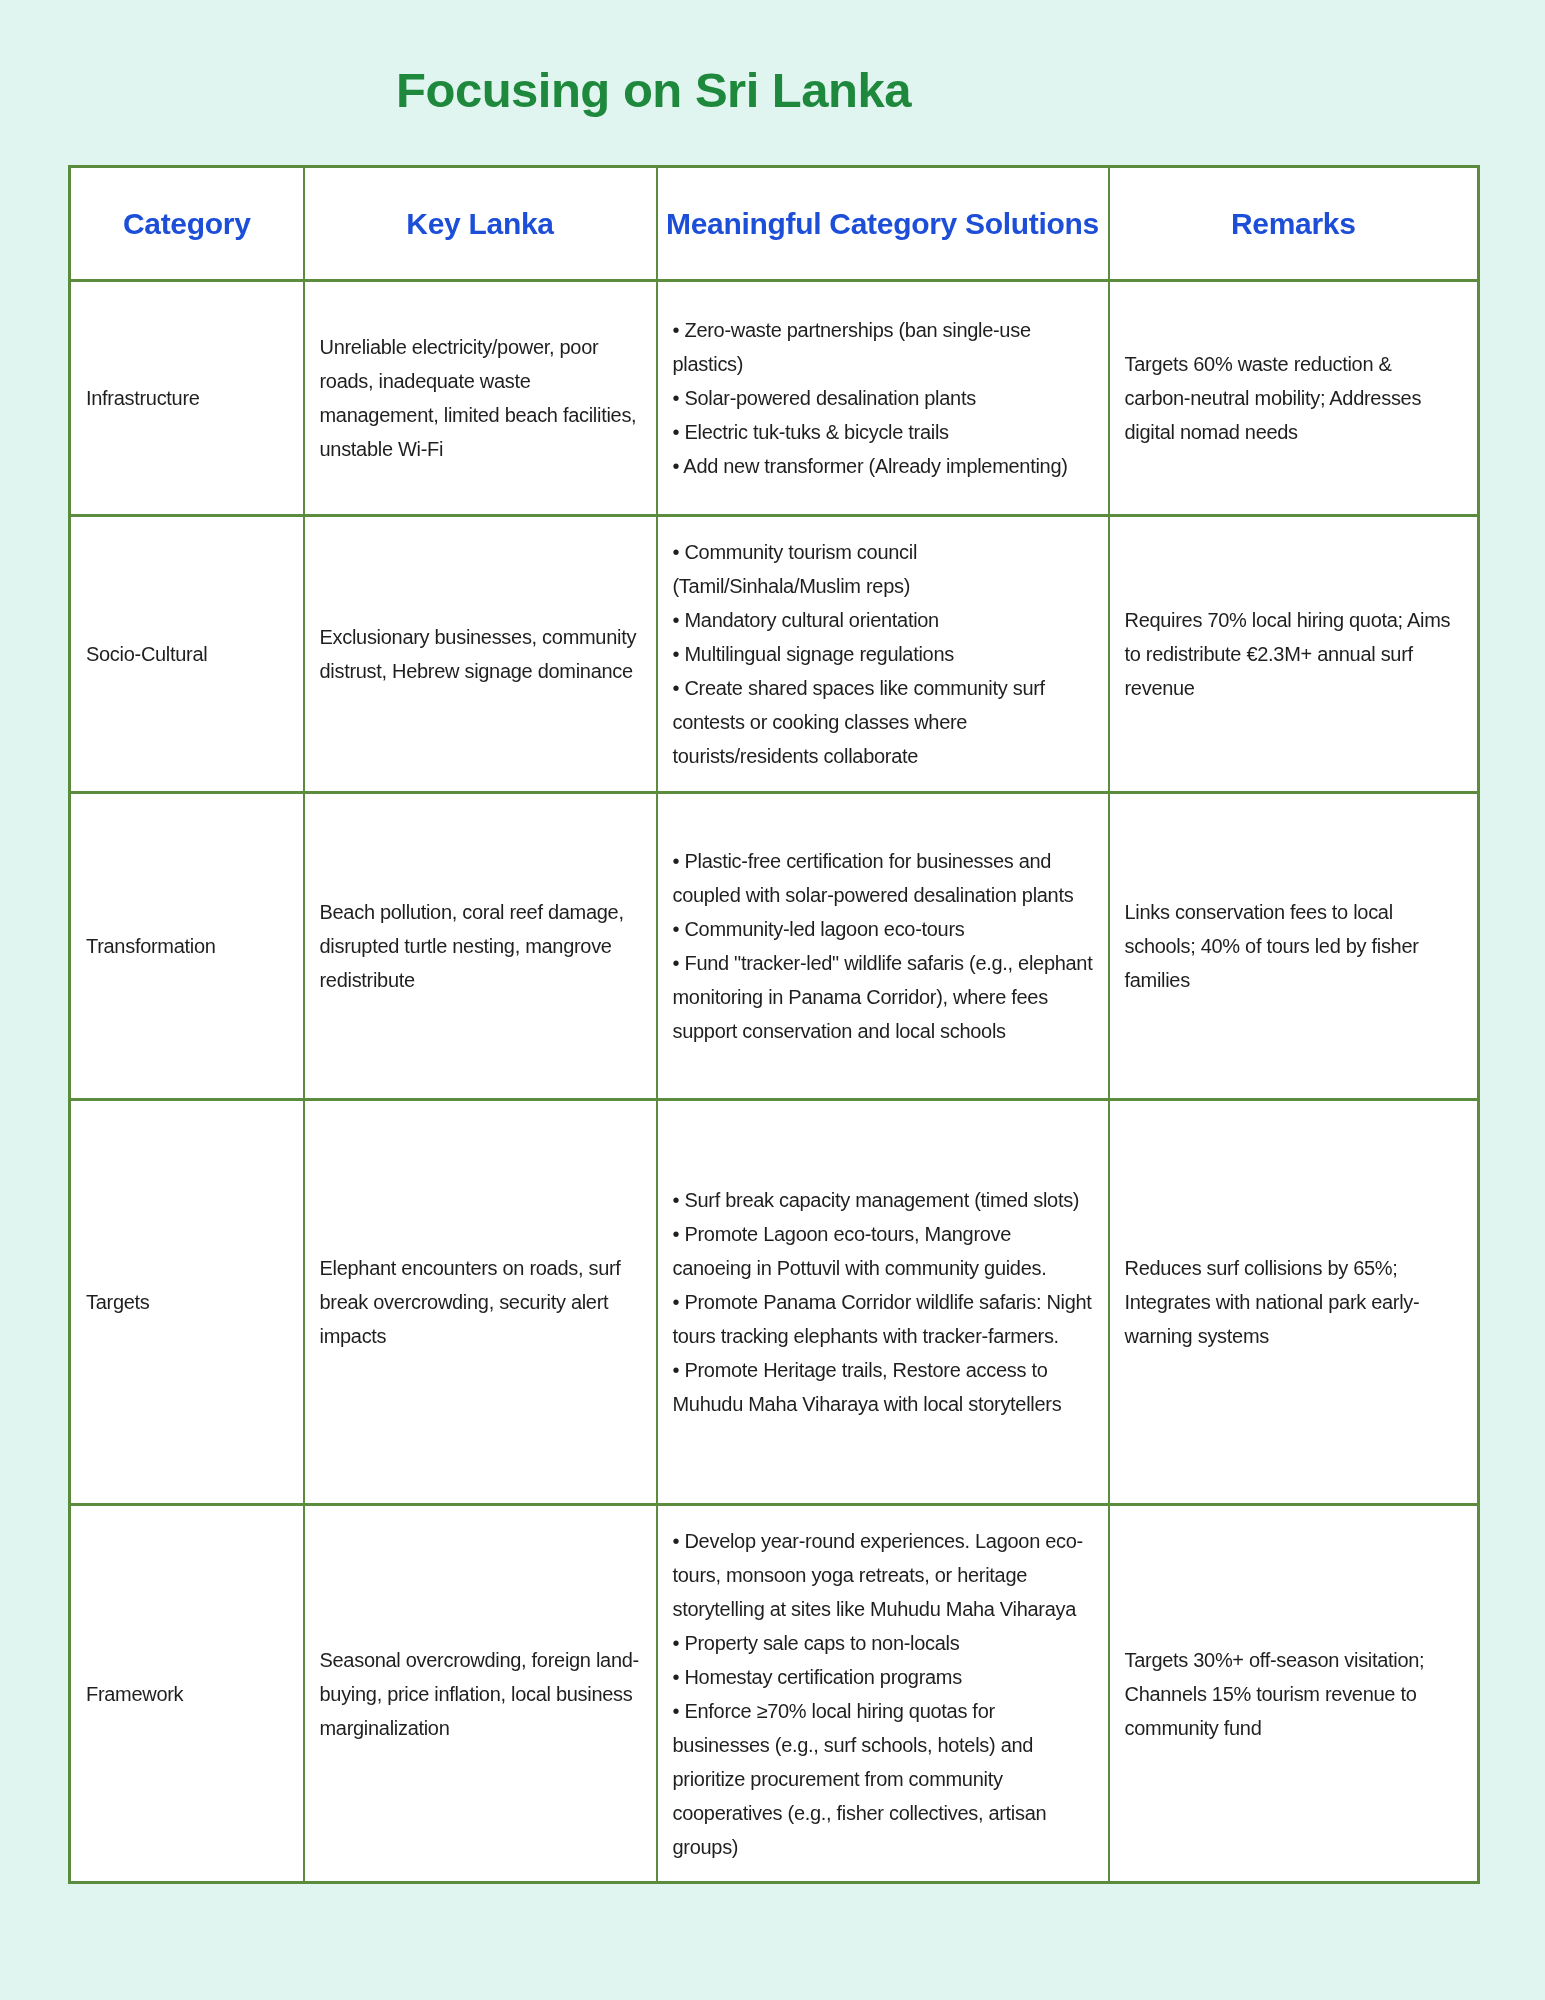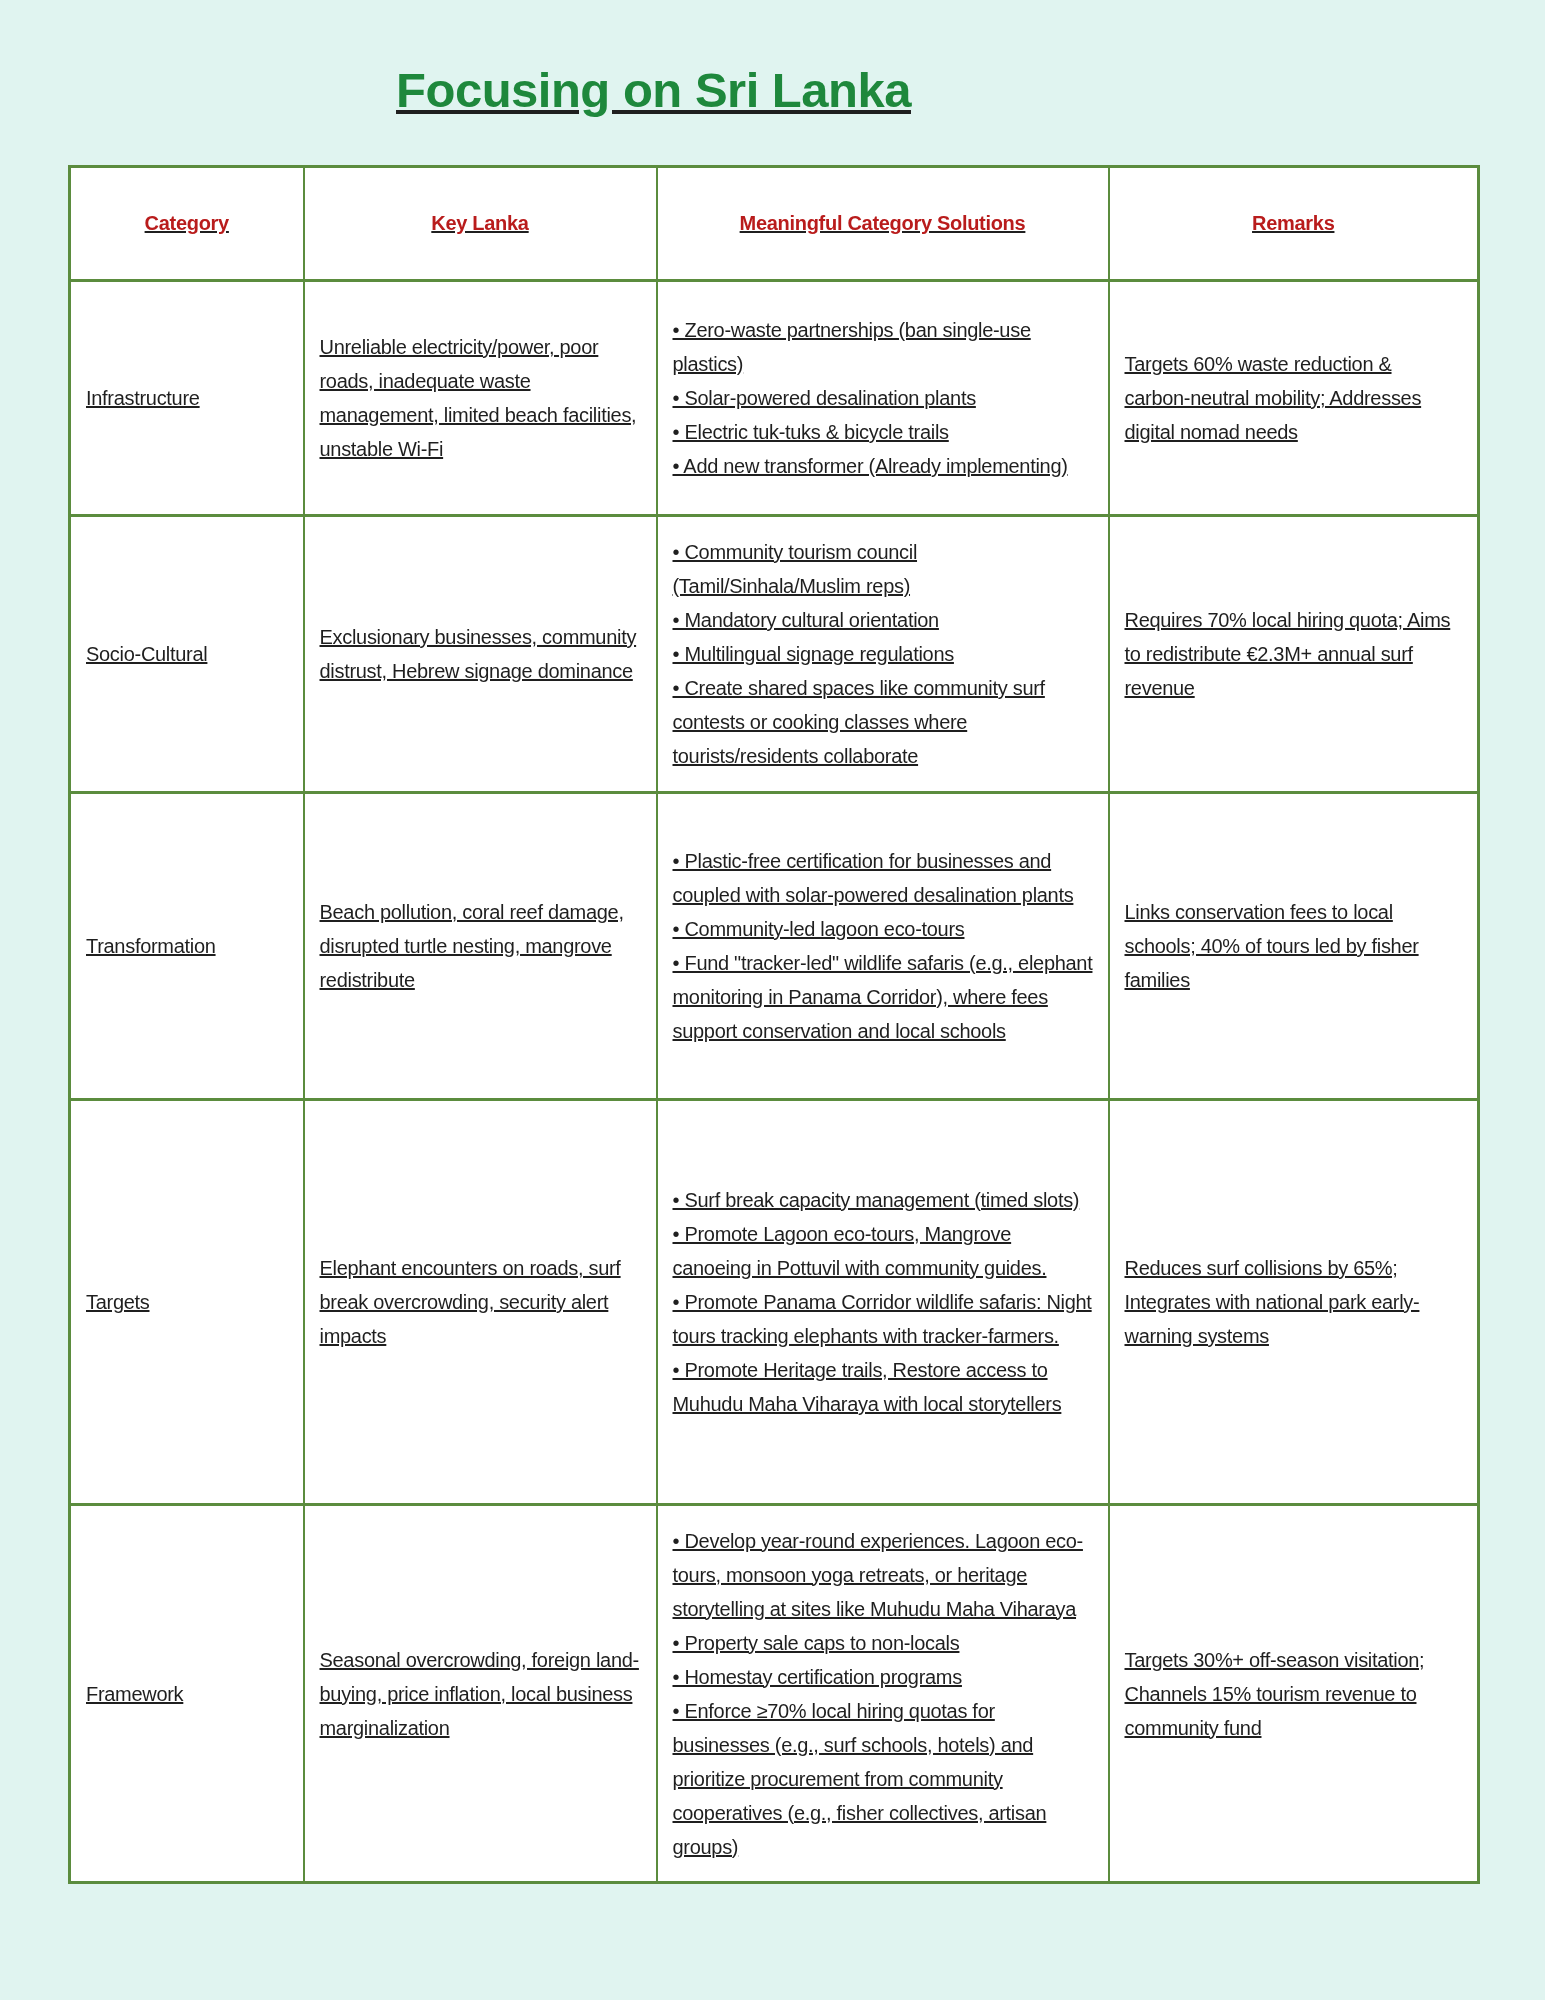--- a/index.html
+++ b/index.html
@@ -12,21 +12,20 @@
     background: #e0f4f0;
     font-family: "Liberation Sans", sans-serif;
     color: #1f1f1f;
     -webkit-font-smoothing: antialiased;
   }
   .page {
     width: 1307px;
     min-height: 2000px;
     box-sizing: border-box;
     padding-top: 62px;
-    text-decoration: underline;
   }
   .title {
     margin: 0 auto;
     text-align: center;
     color: #1e883c;
     font-size: 49px;
     font-weight: 700;
     line-height: 57px;
     letter-spacing: -0.5px;
   }
@@ -45,24 +44,24 @@
   col.c4 { width: 370px; }
   th, td {
     border: 2px solid #5b8c3e;
     border-top-width: 3px;
     border-bottom-width: 3px;
     vertical-align: middle;
     box-sizing: border-box;
     background: #ffffff;
   }
   th {
-    font-size: 20px;
+    font-size: 30px;
     font-weight: 700;
     text-align: center;
-    color: #b91c1c;
+    color: #1d4ed8;
     letter-spacing: -0.3px;
   }
   td {
     font-size: 20px;
     line-height: 34px;
     letter-spacing: -0.3px;
     text-align: left;
     padding: 14px 15px;
   }
   tr.header-row   { height: 114px; }

